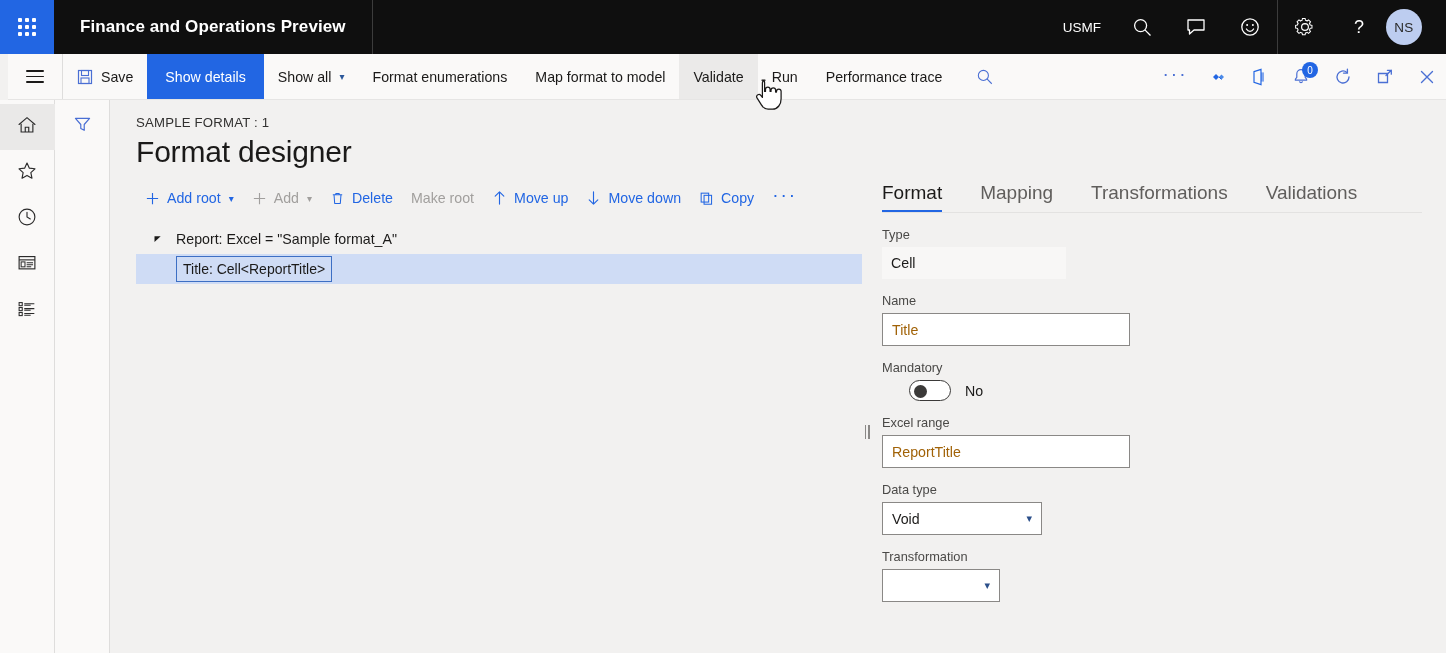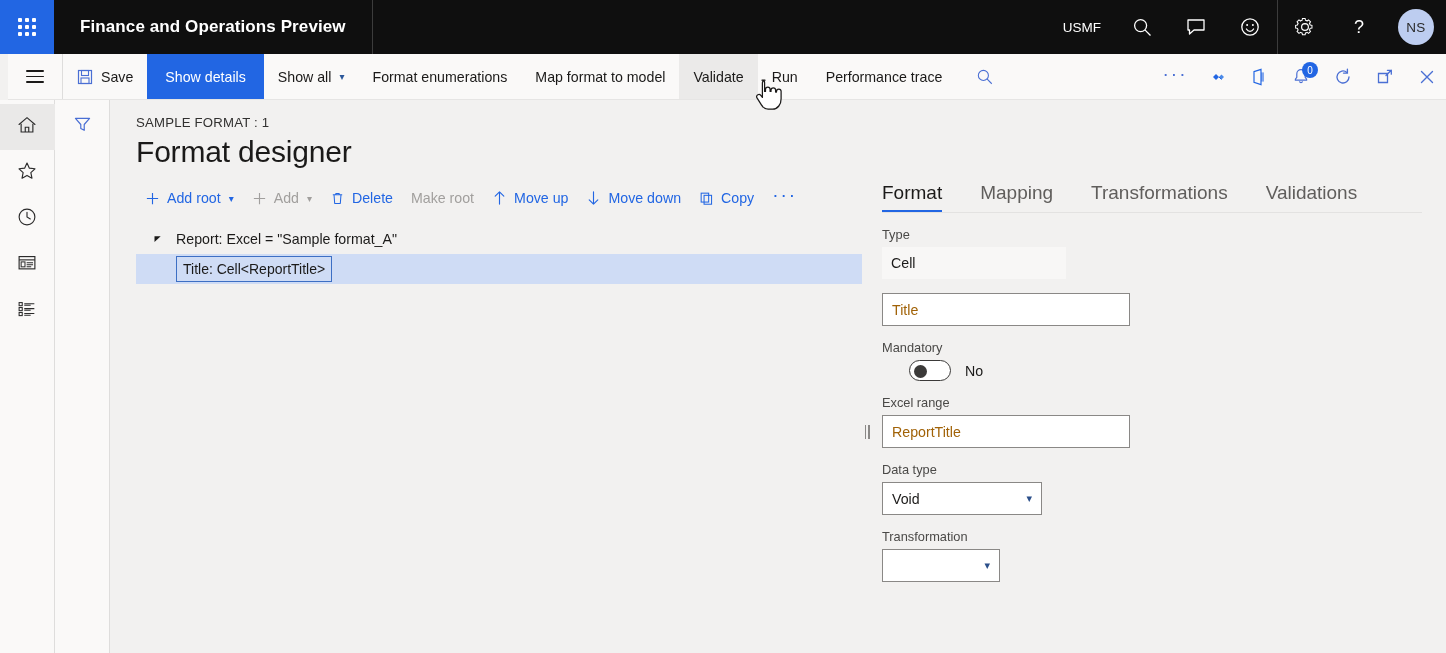--- a/index.html
+++ b/index.html
@@ -40,21 +40,21 @@
     color: #fff; font-size: 13.5px; padding: 0 14px; white-space: nowrap; cursor: pointer;
   }
   .abtn {
     width: 54px; height: 54px; display: flex; align-items: center; justify-content: center;
     cursor: pointer;
   }
   .abtn svg { display: block; }
   .appbar-div {
     width: 1px; height: 54px; background: #3c3c3c;
   }
-  .avatar-wrap { width: 60px; height: 54px; display:flex; align-items:center; justify-content:center; cursor:pointer;}
+  .avatar-wrap { width: 60px; height: 54px; display:flex; align-items:center; cursor:pointer;}
   .avatar {
     width: 36px; height: 36px; border-radius: 50%; background: #bdcdf0;
     color: #2b2b2b; font-size: 13.5px; display: flex; align-items: center; justify-content: center;
     letter-spacing: .3px;
   }
 
   
   .cmdbar {
     position: absolute; top: 54px; left: 8px; width: 1446px; height: 46px;
     background: #faf9f8; display: flex; align-items: stretch;
@@ -501,20 +501,21 @@
         <button class="tab">Validations</button>
       </div>
       <div class="tabs-rule"></div>
 
       <div class="field">
         <div class="flabel">Type</div>
         <div class="fval-readonly">Cell</div>
       </div>
 
       <div class="field">
+        <div class="flabel">Name</div>
         <div class="finput">Title</div>
       </div>
 
       <div class="field">
         <div class="flabel">Mandatory</div>
         <div class="toggle-row">
           <div class="toggle">
               <span class="knob"></span>
             </div>
           <div class="toggle-label">No</div>

